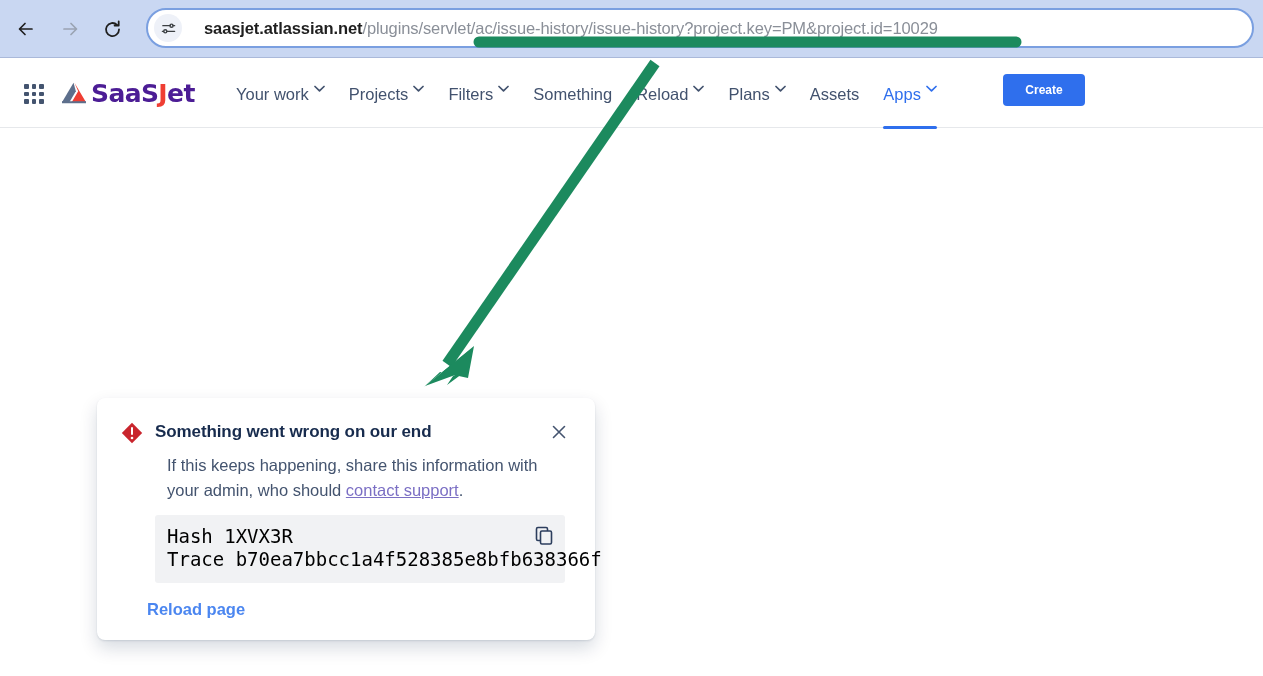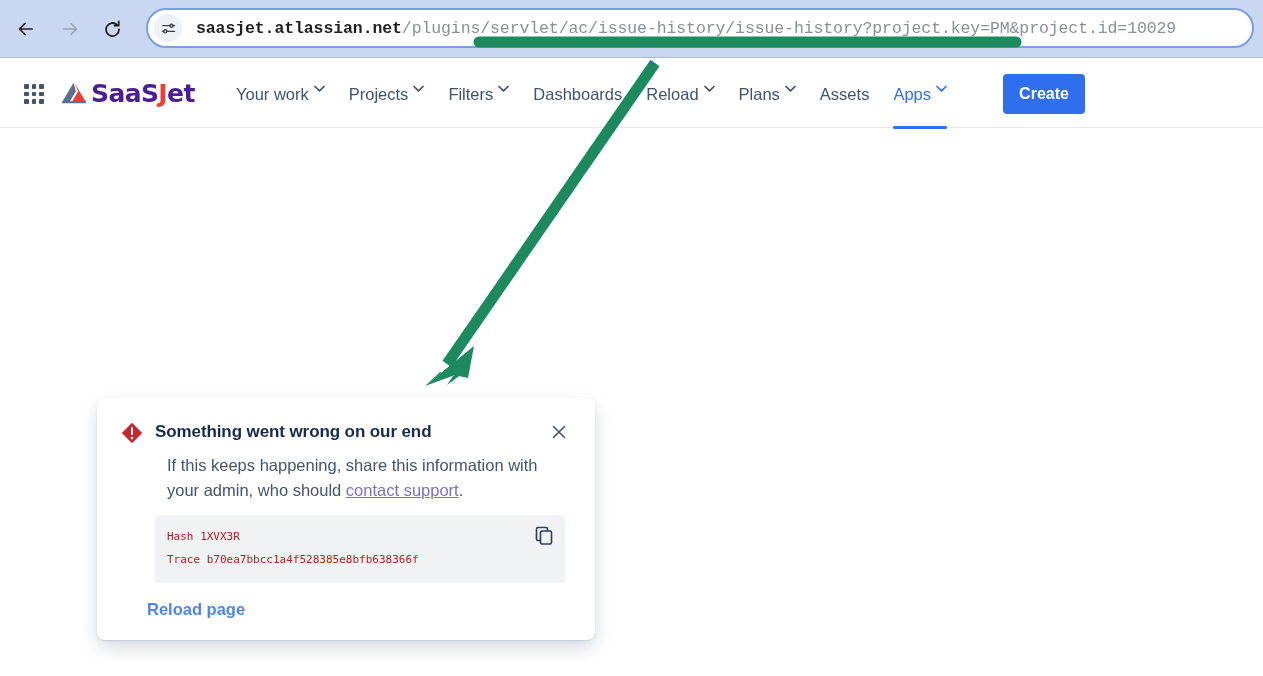--- a/index.html
+++ b/index.html
@@ -65,26 +65,26 @@
     width: 28px; height: 28px;
     margin-left: 6px;
     border-radius: 50%;
     background: #eef1f8;
     display: flex;
     align-items: center;
     justify-content: center;
     cursor: pointer;
   }
   .url-text {
-    margin-left: 14px;
+    margin-left: 22px;
     font-size: 16.5px;
     letter-spacing: -0.1px;
     color: #8a8f98;
     white-space: nowrap;
-    font-family: Liberation Mono, monospace;
+    font-family: Liberation Sans, sans-serif;
   }
   .url-text .url-host {
     color: #1f1f1f;
     font-weight: 600;
   }
 
   
   .jira-nav {
     position: absolute;
     left: 0; top: 58px;
@@ -159,26 +159,26 @@
     height: 3px;
     background: #2f6fed;
     border-radius: 2px;
   }
   .caret { display: inline-block; }
   .create-btn {
     position: absolute;
     left: 1003px;
     top: 74px;
     width: 82px;
-    height: 40px;
+    height: 32px;
     background: #2f6fed;
     color: #ffffff;
     border: none;
     border-radius: 4px;
-    font-size: 16px;
+    font-size: 12px;
     font-weight: bold;
     font-family: "Liberation Sans", sans-serif;
     cursor: pointer;
   }
 
   
   .error-dialog {
     position: absolute;
     left: 97px;
     top: 398px;
@@ -238,22 +238,22 @@
     margin-top: 12px;
     width: 410px;
     background: #f1f2f4;
     border-radius: 3px;
     padding: 10px 12px 12px 12px;
     box-sizing: border-box;
     position: relative;
   }
   .code-line {
     font-family: "DejaVu Sans Mono", monospace;
-    font-size: 11px;
-    color: #b91c1c;
+    font-size: 19px;
+    color: #000000;
     line-height: 23px;
     white-space: nowrap;
   }
   .copy-btn {
     position: absolute;
     right: 8px;
     top: 8px;
     width: 26px; height: 26px;
     border: none;
     background: transparent;
@@ -361,21 +361,21 @@
   </div>
 
   <div class="nav-item">
     <span>Filters</span>
     <svg class="caret" width="11" height="7" viewBox="0 0 11 7">
       <path d="M1 1.5L5.5 5.8 10 1.5" fill="none" stroke="#42526e" stroke-width="1.7" stroke-linecap="round" stroke-linejoin="round"></path>
     </svg>
   </div>
 
   <div class="nav-item">
-    <span>Dashboards</span>
+    <span>Something</span>
   </div>
 
   <div class="nav-item">
     <span>Reload</span>
     <svg class="caret" width="11" height="7" viewBox="0 0 11 7">
       <path d="M1 1.5L5.5 5.8 10 1.5" fill="none" stroke="#42526e" stroke-width="1.7" stroke-linecap="round" stroke-linejoin="round"></path>
     </svg>
   </div>
 
   <div class="nav-item">

